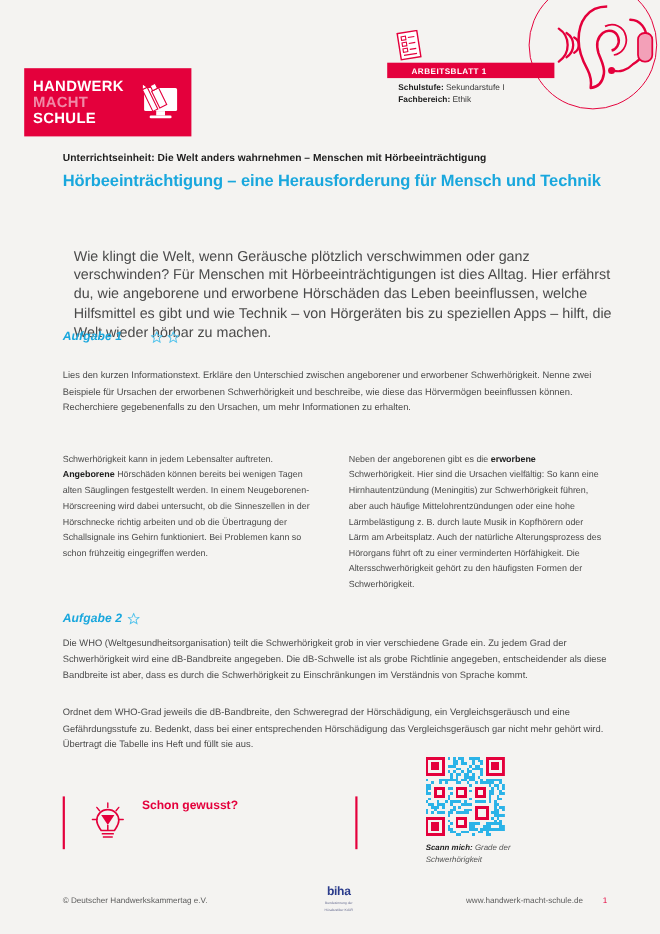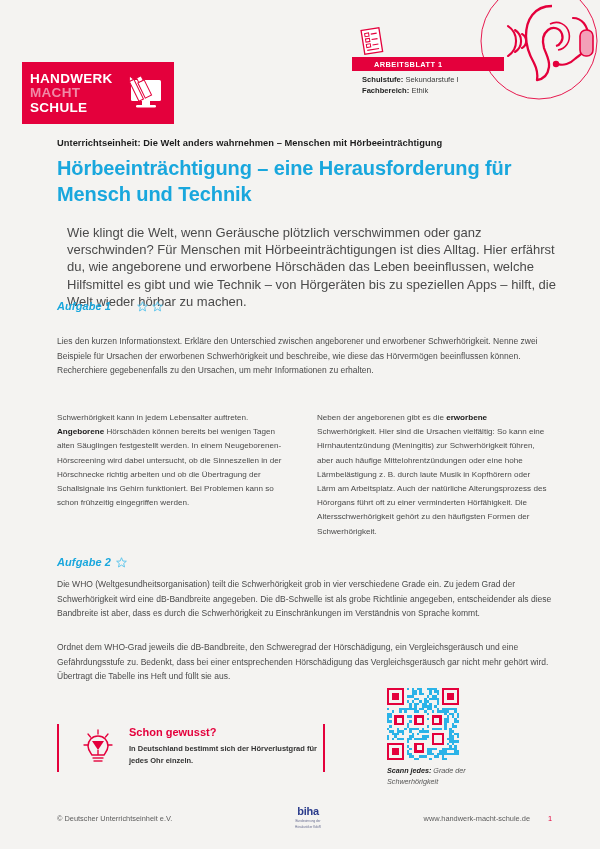--- a/index.html
+++ b/index.html
@@ -104,21 +104,21 @@
     font-size: 9.3px;
     font-weight: bold;
     color: #1c1c1c;
     letter-spacing: 0.05px;
   }
   .main-title {
     position: absolute;
     left: 57px;
     top: 155px;
     width: 500px;
-    font-size: 20px;
+    font-size: 15px;
     font-weight: bold;
     color: #19a7dd;
     line-height: 1.32;
     letter-spacing: -0.1px;
   }
 
   .intro {
     position: absolute;
     left: 51px;
     top: 224px;
@@ -372,21 +372,20 @@
       </g>
       <path d="M17 8 C11 8 7 12.5 7 18 C7 22 9.5 24.5 11 27 L23 27 C24.5 24.5 27 22 27 18 C27 12.5 23 8 17 8 Z" fill="none" stroke="#e4003c" stroke-width="1.5"></path>
       <path d="M11 13 L23 13 L17 22 Z" fill="#e4003c"></path>
       <line x1="17" y1="22" x2="17" y2="27" stroke="#e4003c" stroke-width="1.4"></line>
       <g stroke="#e4003c" stroke-width="1.4">
         <line x1="11.5" y1="30" x2="22.5" y2="30"></line>
         <line x1="12.5" y1="33" x2="21.5" y2="33"></line>
       </g>
     </svg>
     <div class="gw-title">Schon gewusst?</div>
-    <div class="gw-text">In Deutschland bestimmt sich der Hörverlustgrad für jedes Ohr einzeln.</div>
   </div>
 
   <div class="qr-wrap">
     <svg width="72" height="72" viewBox="0 0 29 29" shape-rendering="crispEdges">
       <rect width="29" height="29" fill="#f4f3f1"></rect>
       <g id="qrcells" fill="#2bb3e8">
           <rect x="8" y="0" width="1" height="1"></rect>
           <rect x="10" y="0" width="1" height="1"></rect>
           <rect x="12" y="0" width="1" height="1"></rect>
           <rect x="13" y="0" width="1" height="1"></rect>
@@ -634,24 +633,24 @@
         <rect x="11.5" y="22.5" width="3" height="3"></rect>
       </g>
       <g fill="#e4003c">
         <rect x="2" y="2" width="3" height="3"></rect>
         <rect x="24" y="2" width="3" height="3"></rect>
         <rect x="2" y="24" width="3" height="3"></rect>
       </g>
     </svg>
   </div>
   <div class="qr-caption">
-    <b>Scann jedes:</b><span> Grade der Schwerhörigkeit</span>
-  </div>
-
-  <div class="footer-copy">© Deutscher Unterrichtseinheit e.V.</div>
+    <b>Scann mich:</b><span> Grade der Schwerhörigkeit</span>
+  </div>
+
+  <div class="footer-copy">© Deutscher Handwerkskammertag e.V.</div>
   <div class="biha">
     <div class="word">biha</div>
     <div class="sub">Bundesinnung der</div>
     <div class="sub">Hörakustiker KdöR</div>
   </div>
   <div class="footer-url">www.handwerk-macht-schule.de</div>
   <div class="footer-page">1</div>
 
 </div>
 

